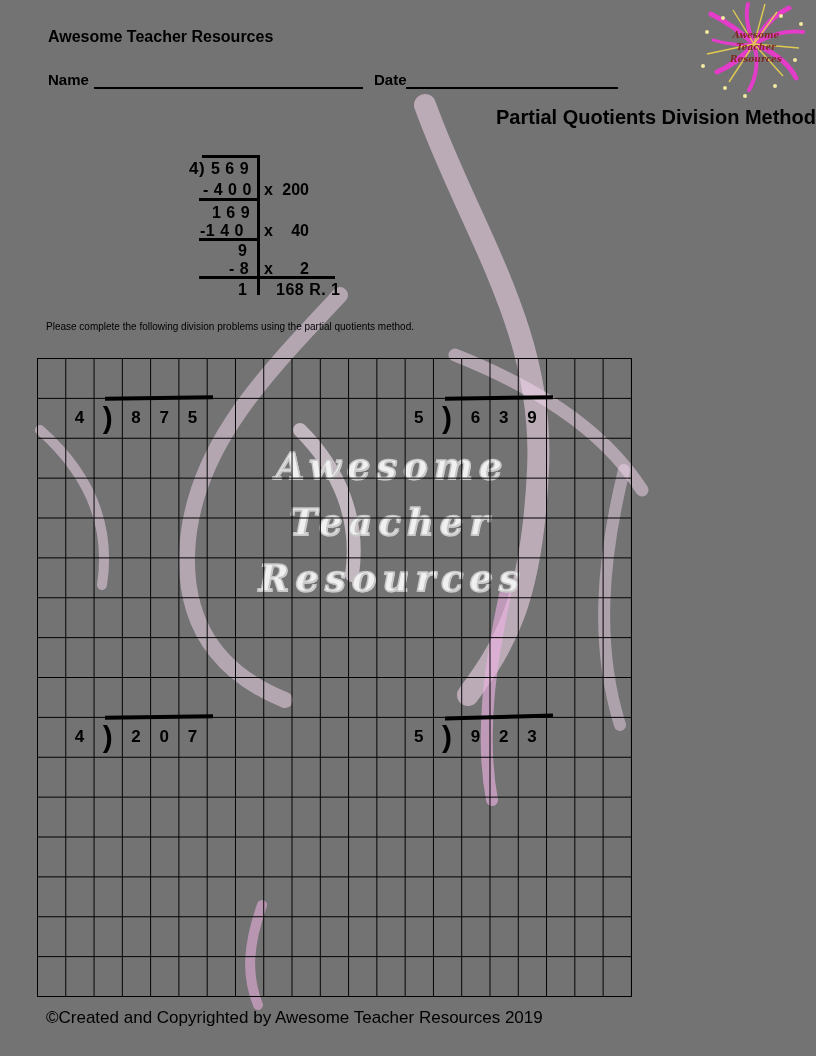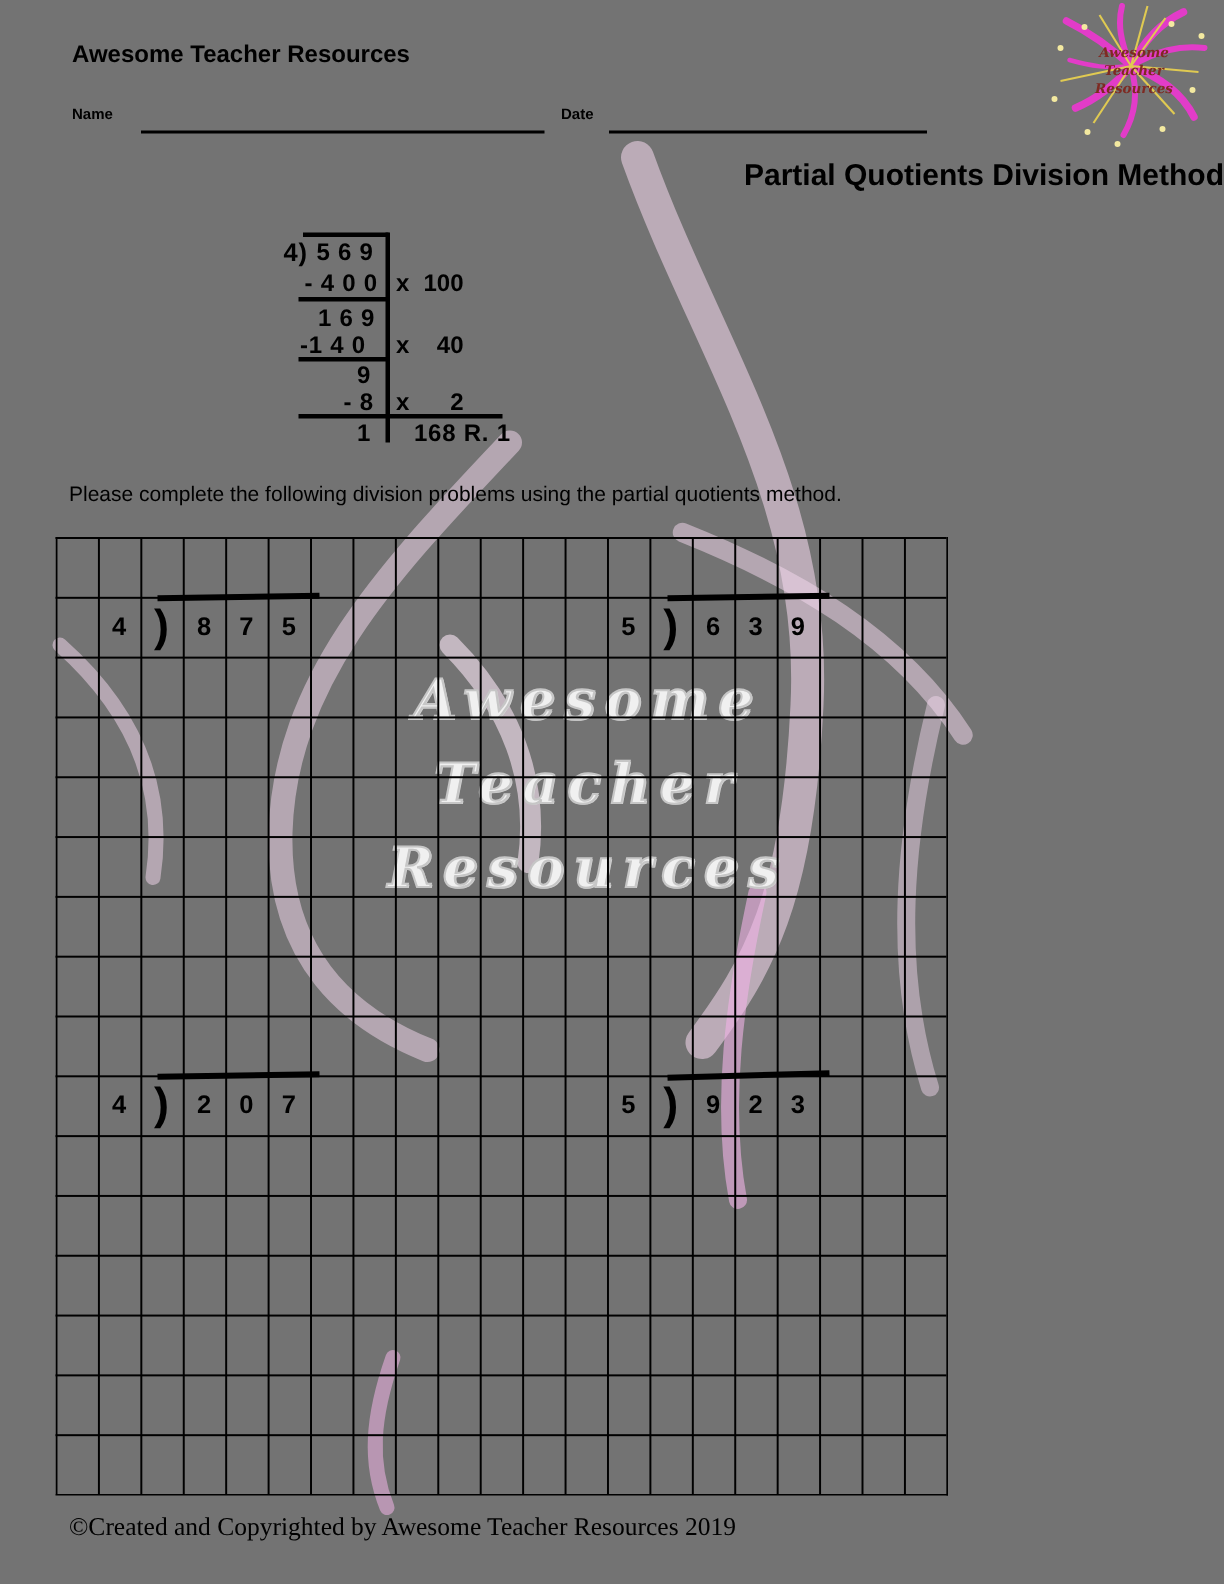--- a/index.html
+++ b/index.html
@@ -4,33 +4,33 @@
 <style>
   html,body{margin:0;padding:0;background:#e8e8e8;}
   .page{position:relative;width:816px;height:1056px;background:#737373;margin:0 auto;
         font-family:"Liberation Sans",sans-serif;color:#000;overflow:hidden;padding-left:32px;}
 
   
   .swirls{position:absolute;left:0;top:0;z-index:1;}
 
   
   .brand{position:absolute;left:48px;top:28px;font-size:16px;font-weight:bold;z-index:4;}
-  .nd-label{position:absolute;top:71px;font-size:10px;font-weight:bold;z-index:4;}
+  .nd-label{position:absolute;top:71px;font-size:15px;font-weight:bold;z-index:4;}
   .nd-line{position:absolute;top:87px;height:2px;background:#000;z-index:4;}
   .title{position:absolute;left:0;top:106px;width:816px;text-align:right;
          font-size:20px;font-weight:bold;z-index:4;}
 
   
   .example{position:absolute;left:185px;top:150px;width:220px;height:160px;z-index:4;}
   .ex-num{position:absolute;font-size:16px;font-weight:bold;white-space:pre;letter-spacing:0.5px;}
   .ex-line{position:absolute;background:#000;}
   .ex-factor{position:absolute;width:36px;text-align:right;font-size:16px;font-weight:bold;}
 
   
-  .instruction{position:absolute;left:46px;top:321px;font-size:14px;z-index:4;}
+  .instruction{position:absolute;left:46px;top:321px;font-size:10px;z-index:4;}
 
   
   .wm{position:absolute;left:0;top:438px;width:784px;text-align:center;z-index:2;
       font-family:"DejaVu Serif",serif;font-style:italic;font-weight:bold;
       font-size:37px;line-height:56px;letter-spacing:6px;
       color:#f0f0f0;-webkit-text-stroke:1.4px #c6c6c6;
       text-shadow:1px 1px 0 #d4d4d4;}
 
   
   .grid{position:absolute;left:37px;top:358px;width:594px;height:638px;z-index:3;
@@ -42,21 +42,21 @@
 
   .problem{position:absolute;height:39.875px;display:flex;}
   .pcell{width:28.2857px;height:39.875px;display:flex;align-items:center;justify-content:center;
          font-size:17px;font-weight:bold;}
   .pcell.paren{font-size:30px;font-weight:bold;padding-bottom:3px;}
   .pbar{position:absolute;top:-2px;left:40px;width:108px;height:4px;background:#000;
         transform:rotate(-0.8deg);}
   .pbar.tilt2{transform:rotate(-1.6deg);}
 
   
-  .footer{position:absolute;left:46px;top:1008px;font-family:Liberation Serif, serif;
+  .footer{position:absolute;left:46px;top:1008px;font-family:Liberation Sans, sans-serif;
           font-size:17px;z-index:4;}
 
   
   .logo{position:absolute;left:695px;top:2px;z-index:4;}
   .logo text{font-family:"DejaVu Serif",serif;font-style:italic;font-weight:bold;font-size:9px;}
 </style>
 </head>
 <body>
 
 <div class="page">
@@ -126,21 +126,21 @@
     <div class="ex-line" style="left:72px;top:5px;width:2.5px;height:140px;"></div>
     <div class="ex-line" style="left:14px;top:48px;width:60px;height:2.5px;"></div>
     <div class="ex-line" style="left:14px;top:88px;width:60px;height:2.5px;"></div>
     <div class="ex-line" style="left:14px;top:126px;width:136px;height:3px;"></div>
 
     <span class="ex-num" style="left:4px;top:9px;font-size:17px;">4)</span>
     <span class="ex-num" style="left:26px;top:10px;text-align:center;">5 6 9</span>
 
     <span class="ex-num" style="left:18px;top:31px;">- 4 0 0</span>
     <span class="ex-num" style="left:79px;top:31px;">x</span>
-    <span class="ex-factor" style="left:88px;top:31px;">100</span>
+    <span class="ex-factor" style="left:88px;top:31px;">200</span>
 
     <span class="ex-num" style="left:27px;top:54px;">1 6 9</span>
 
     <span class="ex-num" style="left:15px;top:72px;">-1 4 0</span>
     <span class="ex-num" style="left:79px;top:72px;">x</span>
     <span class="ex-factor" style="left:88px;top:72px;">40</span>
 
     <span class="ex-num" style="left:53px;top:92px;">9</span>
 
     <span class="ex-num" style="left:44px;top:110px;">- 8</span>

